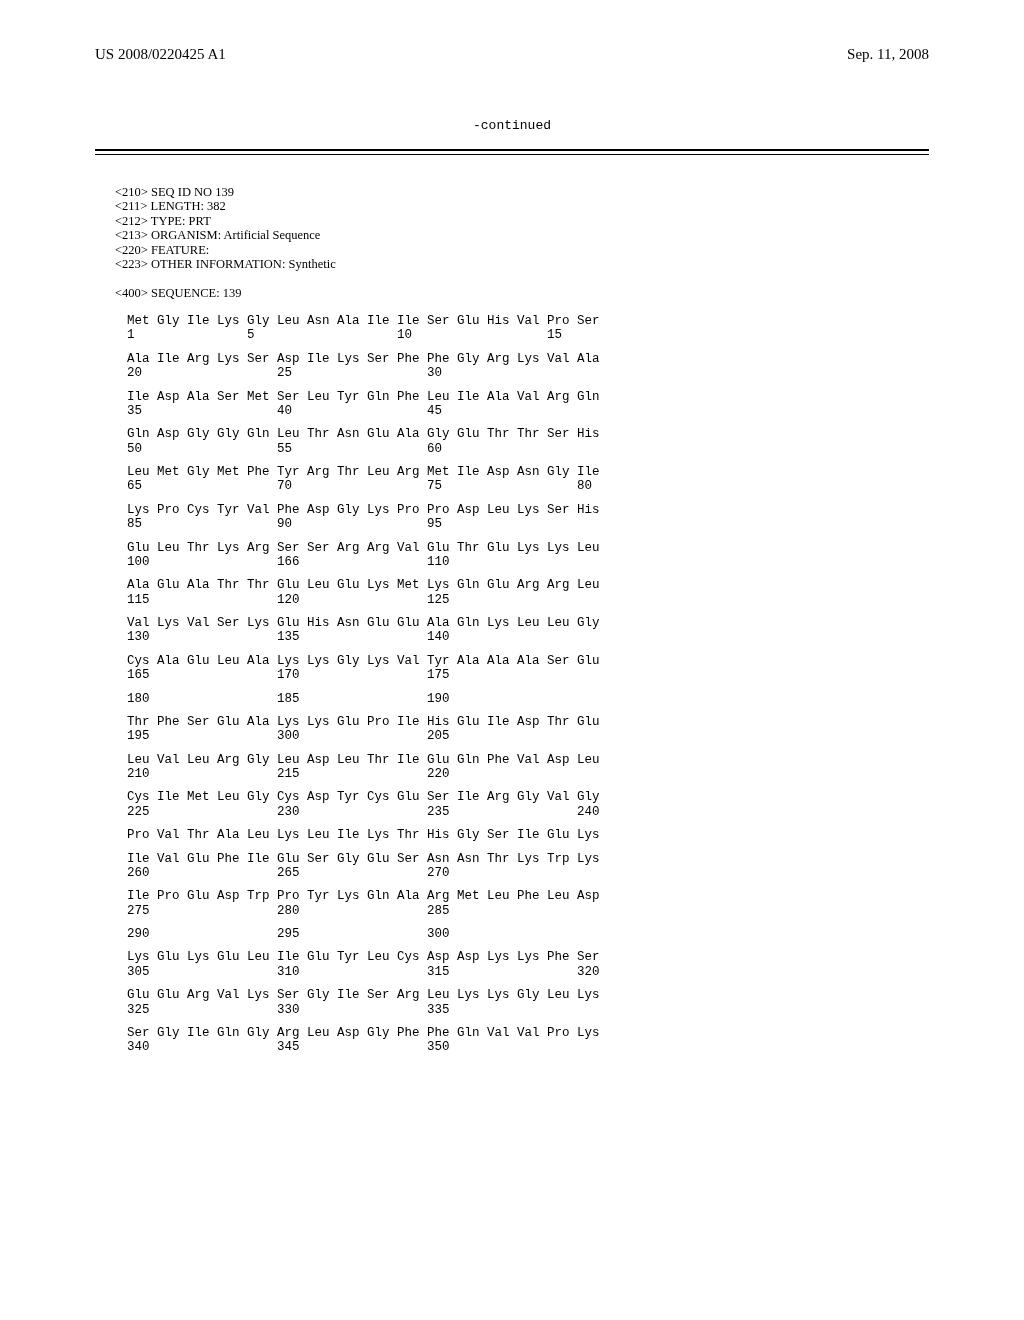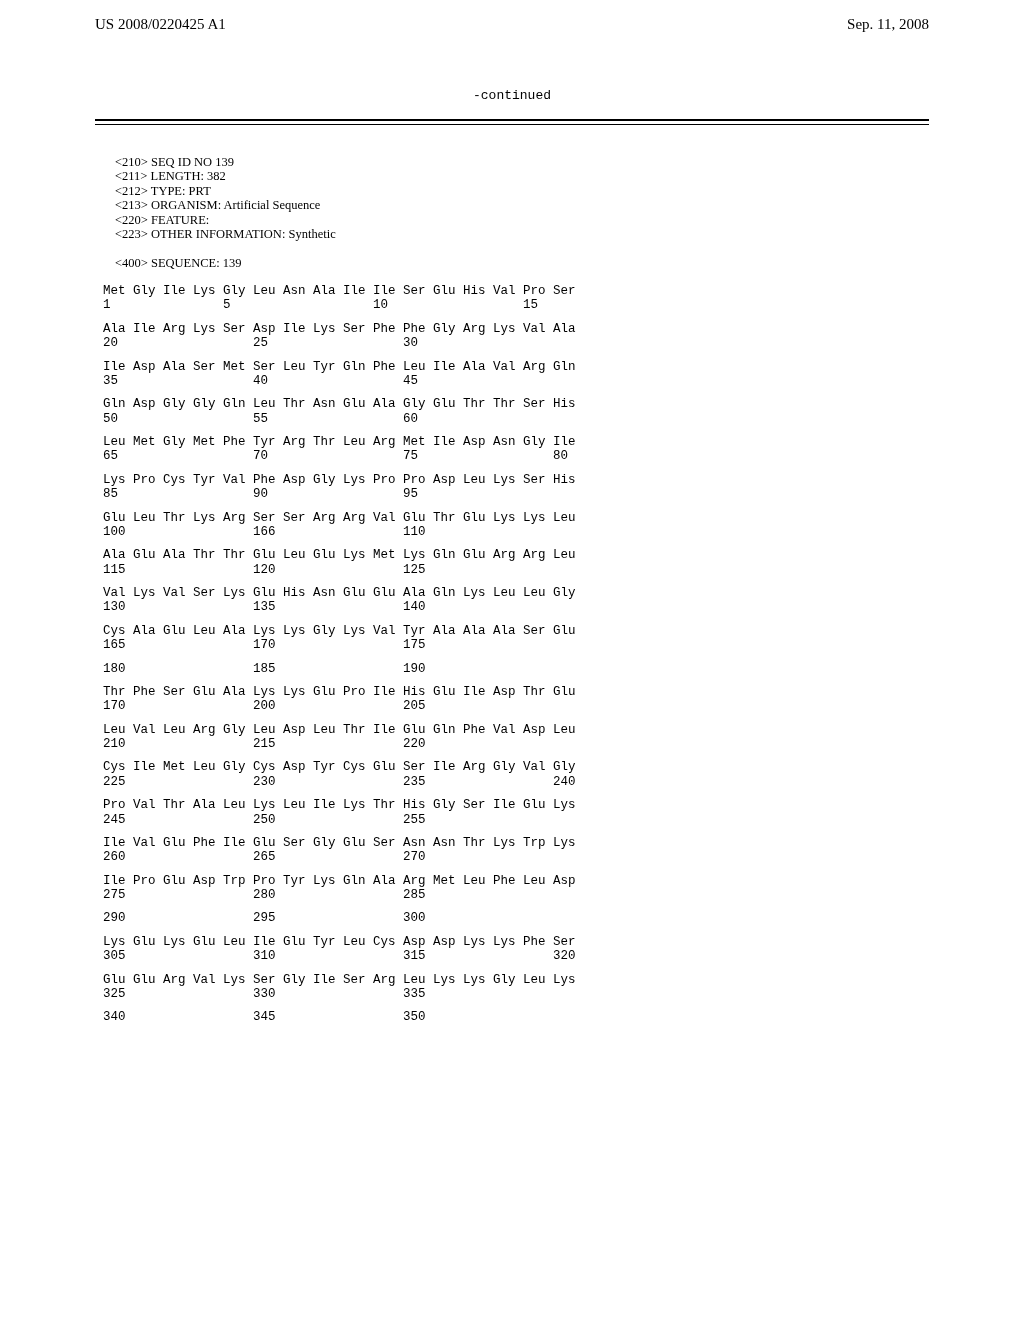--- a/index.html
+++ b/index.html
@@ -4,21 +4,21 @@
 <style>
   body {
     margin: 0;
     padding: 0;
     background: #fff;
     font-family: "Times New Roman", Times, serif;
     color: #000;
     width: 1024px;
   }
   .page {
-    padding: 16px 95px 40px 95px;
+    padding: 46px 95px 40px 95px;
     box-sizing: border-box;
   }
   .header-line {
     display: flex;
     justify-content: space-between;
     font-size: 15px;
     margin-bottom: 55px;
   }
   .page-number {
     text-align: center;
@@ -41,21 +41,21 @@
     font-family: Liberation Serif, serif;
     font-size: 12.5px;
     line-height: 1.15;
     white-space: pre;
     margin-left: 20px;
   }
   .seq-row {
     font-family: "Courier New", Courier, monospace;
     font-size: 12.5px;
     white-space: pre;
-    margin-left: 8px;
+    margin-left: 32px;
     line-height: 1.15;
   }
   .seq-pair {
     margin-bottom: 9px;
   }
 </style>
 </head>
 <body>
 
 <div class="page">
@@ -119,33 +119,32 @@
       </div>
       <div class="seq-pair">
         <div class="seq-row">Cys Ala Glu Leu Ala Lys Lys Gly Lys Val Tyr Ala Ala Ala Ser Glu</div>
         <div class="seq-row">165                 170                 175</div>
       </div>
       <div class="seq-pair">
         <div class="seq-row">180                 185                 190</div>
       </div>
       <div class="seq-pair">
         <div class="seq-row">Thr Phe Ser Glu Ala Lys Lys Glu Pro Ile His Glu Ile Asp Thr Glu</div>
-        <div class="seq-row">170                 200                 205</div>
+        <div class="seq-row">195                 300                 205</div>
       </div>
       <div class="seq-pair">
         <div class="seq-row">Leu Val Leu Arg Gly Leu Asp Leu Thr Ile Glu Gln Phe Val Asp Leu</div>
         <div class="seq-row">210                 215                 220</div>
       </div>
       <div class="seq-pair">
         <div class="seq-row">Cys Ile Met Leu Gly Cys Asp Tyr Cys Glu Ser Ile Arg Gly Val Gly</div>
         <div class="seq-row">225                 230                 235                 240</div>
       </div>
       <div class="seq-pair">
         <div class="seq-row">Pro Val Thr Ala Leu Lys Leu Ile Lys Thr His Gly Ser Ile Glu Lys</div>
-        <div class="seq-row">245                 250                 255</div>
       </div>
       <div class="seq-pair">
         <div class="seq-row">Ile Val Glu Phe Ile Glu Ser Gly Glu Ser Asn Asn Thr Lys Trp Lys</div>
         <div class="seq-row">260                 265                 270</div>
       </div>
       <div class="seq-pair">
         <div class="seq-row">Ile Pro Glu Asp Trp Pro Tyr Lys Gln Ala Arg Met Leu Phe Leu Asp</div>
         <div class="seq-row">275                 280                 285</div>
       </div>
       <div class="seq-pair">
@@ -153,17 +152,18 @@
       </div>
       <div class="seq-pair">
         <div class="seq-row">Lys Glu Lys Glu Leu Ile Glu Tyr Leu Cys Asp Asp Lys Lys Phe Ser</div>
         <div class="seq-row">305                 310                 315                 320</div>
       </div>
       <div class="seq-pair">
         <div class="seq-row">Glu Glu Arg Val Lys Ser Gly Ile Ser Arg Leu Lys Lys Gly Leu Lys</div>
         <div class="seq-row">325                 330                 335</div>
       </div>
       <div class="seq-pair">
+        <div class="seq-row">Ser Gly Ile Gln Gly Arg Leu Asp Gly Phe Phe Gln Val Val Pro Lys</div>
         <div class="seq-row">340                 345                 350</div>
       </div>
     </div>
 
 </div>
 
 </body></html>

